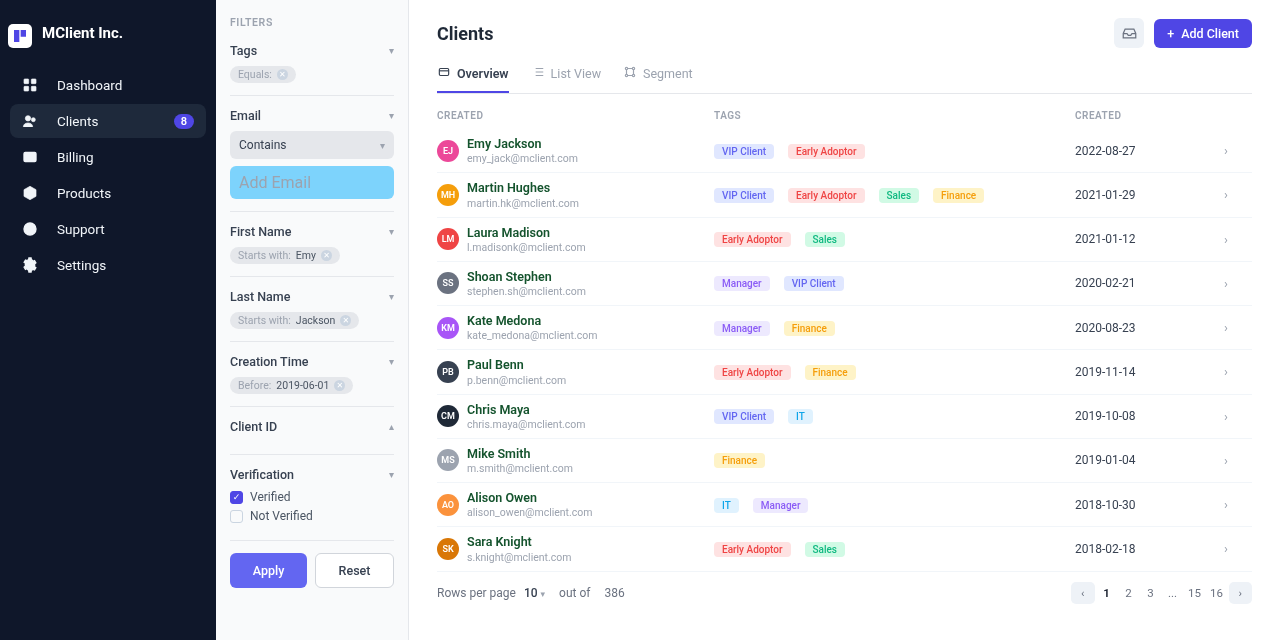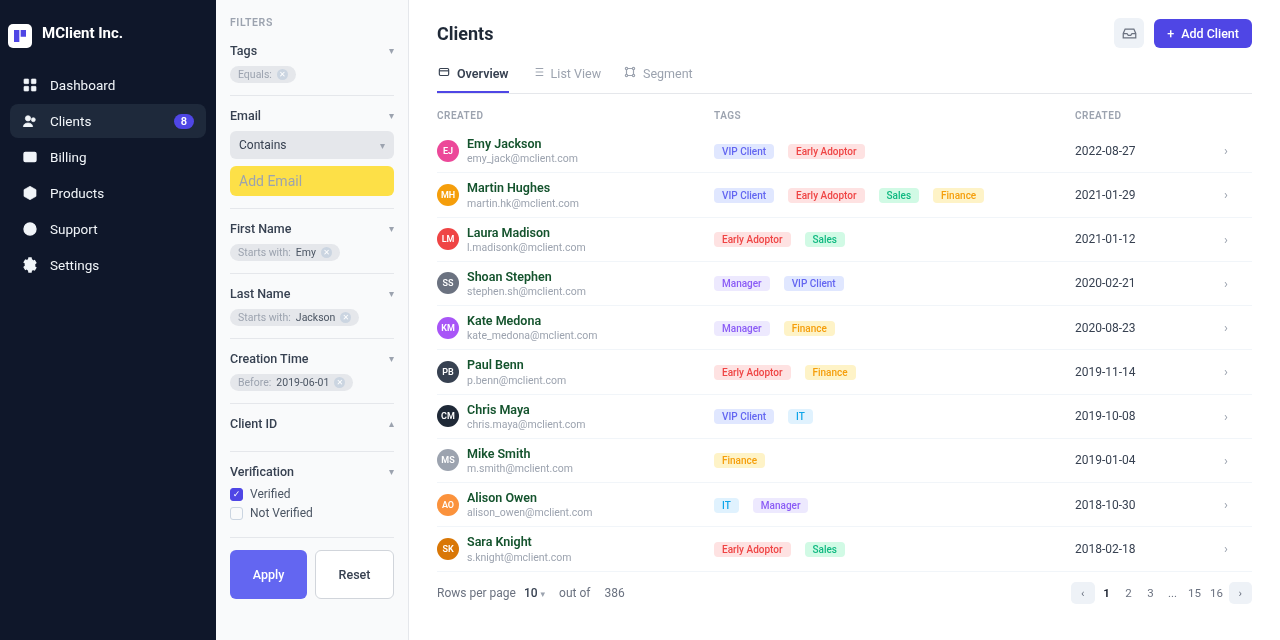--- a/index.html
+++ b/index.html
@@ -6,45 +6,45 @@
 body{background:#fff;font-size:13px;color:#1f2937;width:1280px;height:640px;overflow:hidden}
 .app{display:flex;height:640px}
 
 
 .sidebar{width:216px;background:#0f172a;color:#fff;flex-shrink:0;padding-top:16px}
 .brand{display:flex;gap:10px;padding:8px 8px 20px}
 .brand-logo{width:24px;height:24px;background:#fff;border-radius:5px;display:flex;align-items:center;justify-content:center}
 .brand-logo svg{width:16px;height:16px}
 .brand-name{font-weight:700;font-size:15px}
 .nav{padding:0 10px}
-.nav-item{display:flex;align-items:center;gap:12px;padding:9px 12px;border-radius:8px;color:#f1f5f9;cursor:pointer;font-size:13.5px;margin-bottom:2px}
+.nav-item{display:flex;align-items:center;gap:19px;padding:9px 12px;border-radius:8px;color:#f1f5f9;cursor:pointer;font-size:13.5px;margin-bottom:2px}
 .nav-item.active{background:#1e293b}
 .nav-item .ico{width:16px;height:16px;display:flex;align-items:center;justify-content:center;flex-shrink:0}
 .nav-item .ico svg{width:16px;height:16px;stroke:currentColor;fill:currentColor}
 .nav-badge{margin-left:auto;background:#4f46e5;color:#fff;border-radius:999px;font-size:11px;padding:1px 7px;font-weight:600}
 
 
 .filters{width:193px;background:#f9fafb;border-right:1px solid #e5e7eb;flex-shrink:0;padding:16px 14px}
 .filters-title{font-size:10.5px;letter-spacing:.6px;color:#9ca3af;font-weight:600;margin-bottom:14px}
 .f-group{border-bottom:1px solid #e5e7eb;padding-bottom:12px;margin-bottom:12px}
 .f-head{display:flex;justify-content:space-between;align-items:center;cursor:pointer;margin-bottom:8px}
 .f-label{font-size:12.5px;color:#374151;font-weight:500}
 .f-caret{color:#9ca3af;font-size:10px}
 .chip{display:inline-flex;align-items:center;gap:5px;background:#e5e7eb;border-radius:999px;padding:2px 8px;font-size:10.5px;color:#4b5563}
 .chip .pre{color:#9ca3af}
 .chip .x{width:11px;height:11px;border-radius:50%;background:#cbd5e1;color:#fff;font-size:8px;display:flex;align-items:center;justify-content:center;cursor:pointer}
 .sel{background:#e5e7eb;border:none;border-radius:6px;padding:7px 9px;font-size:12px;color:#374151;width:100%;display:flex;justify-content:space-between;align-items:center;cursor:pointer;margin-bottom:7px}
 .sel .cv{color:#9ca3af;font-size:10px}
-.f-input{width:100%;border:none;background:#fde047;border-radius:6px;padding:7px 9px;font-size:14px;color:#374151}
+.f-input{width:100%;border:none;background:#7dd3fc;border-radius:6px;padding:7px 9px;font-size:16px;color:#374151}
 .f-input::placeholder{color:#9ca3af}
 .check-row{display:flex;align-items:center;gap:7px;font-size:12px;color:#4b5563;margin-bottom:5px;cursor:pointer}
 .cbox{width:13px;height:13px;border:1.5px solid #cbd5e1;border-radius:3px;display:flex;align-items:center;justify-content:center}
 .cbox.ck{background:#4f46e5;border-color:#4f46e5;color:#fff;font-size:9px}
 .f-actions{display:flex;gap:8px;margin-top:4px}
-.btn{border-radius:6px;padding:16px 0;font-size:12.5px;font-weight:500;cursor:pointer;border:none;flex:1;text-align:center}
+.btn{border-radius:6px;padding:9px 0;font-size:12.5px;font-weight:500;cursor:pointer;border:none;flex:1;text-align:center}
 .btn-primary{background:#6366f1;color:#fff}
 .btn-ghost{background:#fff;border:1px solid #d1d5db;color:#374151}
 
 
 .main{flex:1;padding:18px 28px;overflow:hidden}
 .main-head{display:flex;justify-content:space-between;align-items:center;margin-bottom:8px}
 .page-title{font-size:18px;font-weight:700}
 .head-actions{display:flex;gap:10px;align-items:center}
 .icon-btn{width:30px;height:30px;border-radius:6px;background:#eef2f7;display:flex;align-items:center;justify-content:center;cursor:pointer;color:#6b7280}
 .add-btn{background:#4f46e5;color:#fff;border:none;border-radius:6px;padding:7px 13px;font-size:12.5px;font-weight:500;cursor:pointer;display:flex;align-items:center;gap:7px}

